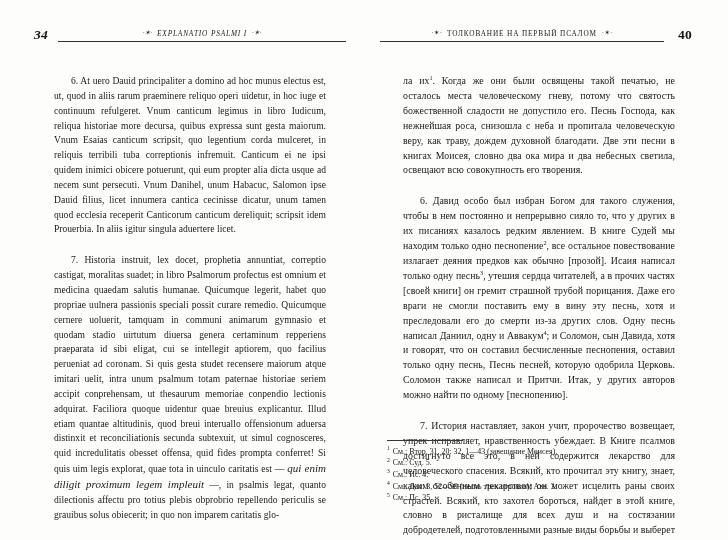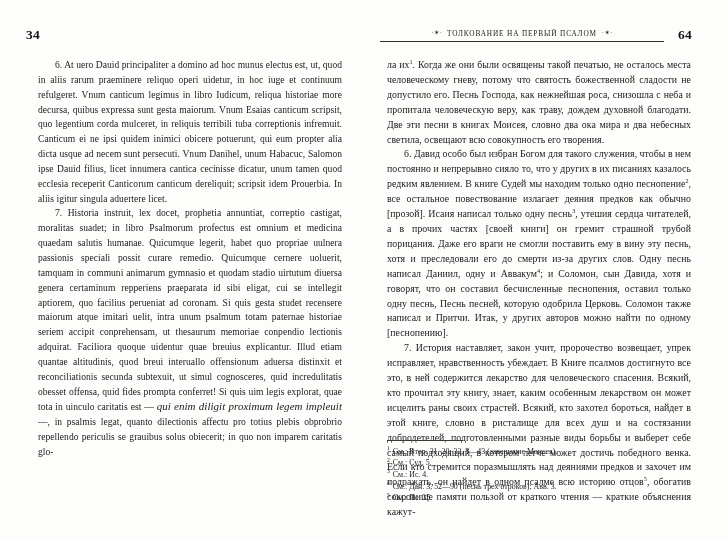--- a/index.html
+++ b/index.html
@@ -22,21 +22,21 @@
   }
 
   
   .page-head {
     position: absolute;
     top: 20px;
     height: 22px;
     display: flex;
     align-items: flex-end;
   }
-  .page-head.left  { left: 26px;  width: 312px; }
+  .page-head.left  { left: 34px;  width: 312px; font-style: italic; }
   .page-head.right { left: 380px; width: 312px; }
 
   .folio {
     font-size: 13.5px;
     font-weight: bold;
     letter-spacing: 0.3px;
     color: #151515;
     line-height: 1;
     padding-bottom: 1px;
   }
@@ -73,21 +73,21 @@
   
   .col {
     position: absolute;
     top: 58px;
     width: 304px;
   }
   .col.latin   { left: 38px; }
   .col.russian { left: 387px; }
 
   .col p {
-    margin: 0;
+    margin: 16px;
     text-align: justify;
     text-justify: inter-word;
     hyphens: manual;
   }
   .col.latin p {
     font-size: 9.55px;
     line-height: 14.85px;
     letter-spacing: 0.02px;
     word-spacing: 0.1px;
   }
@@ -140,27 +140,30 @@
     margin-right: 3px;
   }
 </style>
 </head>
 <body>
 
 <div class="spread">
 
   <div class="page-head left">
     <div class="folio">34</div>
+    <div class="head-rule">
+      <div class="head-title"><span class="orn l">·✶·</span><span>EXPLANATIO PSALMI I</span><span class="orn r">·✶·</span></div>
+    </div>
   </div>
 
   <div class="page-head right">
     <div class="head-rule">
       <div class="head-title"><span class="orn l">·✶·</span><span>ТОЛКОВАНИЕ НА ПЕРВЫЙ ПСАЛОМ</span><span class="orn r">·✶·</span></div>
     </div>
-    <div class="folio">64</div>
+    <div class="folio">40</div>
   </div>
 
   <div class="col latin">
     <p class="latin-6 indent">6. At uero Dauid principaliter a domino ad hoc munus electus est, ut, quod in aliis rarum praeminere reliquo operi uidetur, in hoc iuge et continuum refulgeret. Vnum canticum legimus in libro Iudicum, reliqua historiae more decursa, quibus expressa sunt gesta maiorum. Vnum Esaias canticum scripsit, quo legentium corda mulceret, in reliquis terribili tuba correptionis infremuit. Canticum ei ne ipsi quidem inimici obicere potuerunt, qui eum propter alia dicta usque ad necem sunt persecuti. Vnum Danihel, unum Habacuc, Salomon ipse Dauid filius, licet innumera cantica cecinisse dicatur, unum tamen quod ecclesia receperit Canticorum canticum dereliquit; scripsit idem Prouerbia. In aliis igitur singula aduertere licet.</p>
     <p class="latin-7 indent"><span>7. Historia instruit, lex docet, prophetia annuntiat, correptio castigat, moralitas suadet; in libro Psalmorum profectus est omnium et medicina quaedam salutis humanae. Quicumque legerit, habet quo propriae uulnera passionis speciali possit curare remedio. Quicumque cernere uoluerit, tamquam in communi animarum gymnasio et quodam stadio uirtutum diuersa genera certaminum repperiens praeparata id sibi eligat, cui se intellegit aptiorem, quo facilius perueniat ad coronam. Si quis gesta studet recensere maiorum atque imitari uelit, intra unum psalmum totam paternae historiae seriem accipit conprehensam, ut thesaurum memoriae conpendio lectionis adquirat. Faciliora quoque uidentur quae breuius explicantur. Illud etiam quantae altitudinis, quod breui interuallo offensionum aduersa distinxit et reconciliationis secunda subtexuit, ut simul cognosceres, quid incredulitatis obesset offensa, quid fides prompta conferret! Si quis uim legis explorat, quae tota in uinculo caritatis est — </span><em class="ital">qui enim diligit proximum legem impleuit</em><span> —, in psalmis legat, quanto dilectionis affectu pro totius plebis obprobrio repellendo periculis se grauibus solus obiecerit; in quo non imparem caritatis glo-</span></p>
   </div>
 
   <div class="col russian">
 
     <p class="rus-cont"><span>ла их</span><sup class="fn">1</sup><span>. Когда же они были освящены такой печатью, не осталось места человеческому гневу, потому что святость божественной сладости не допустило его. Песнь Господа, как нежнейшая роса, снизошла с неба и пропитала человеческую веру, как траву, дождем духовной благодати. Две эти песни в книгах Моисея, словно два ока мира и два небесных светила, освещают всю совокупность его творения.</span></p>

